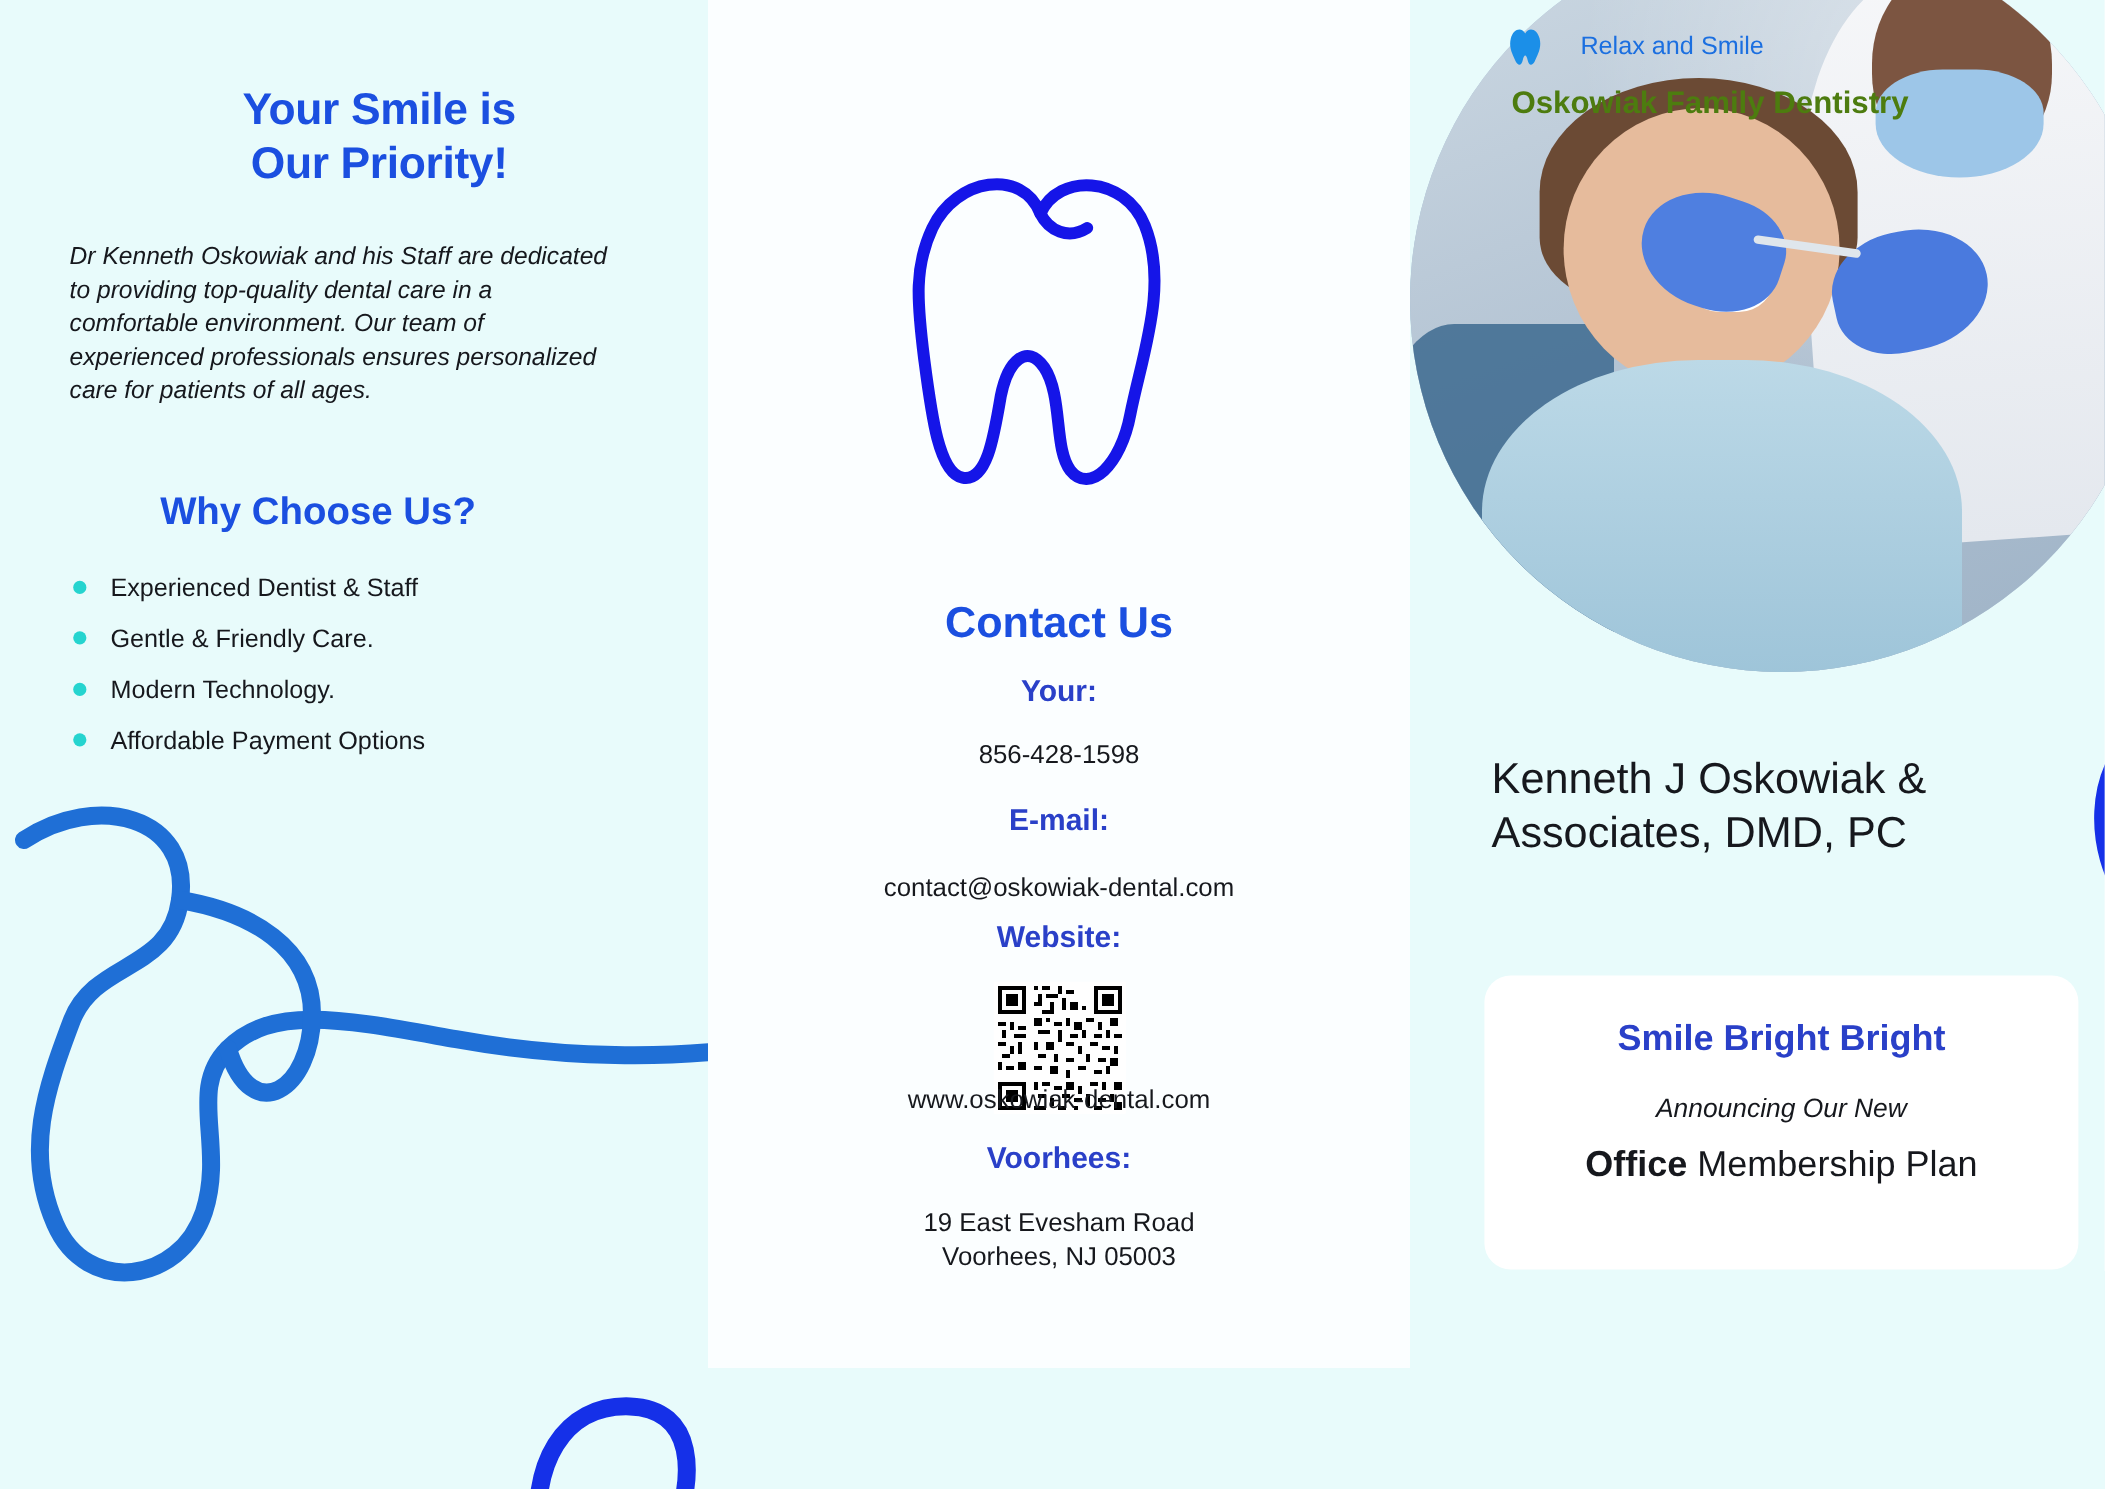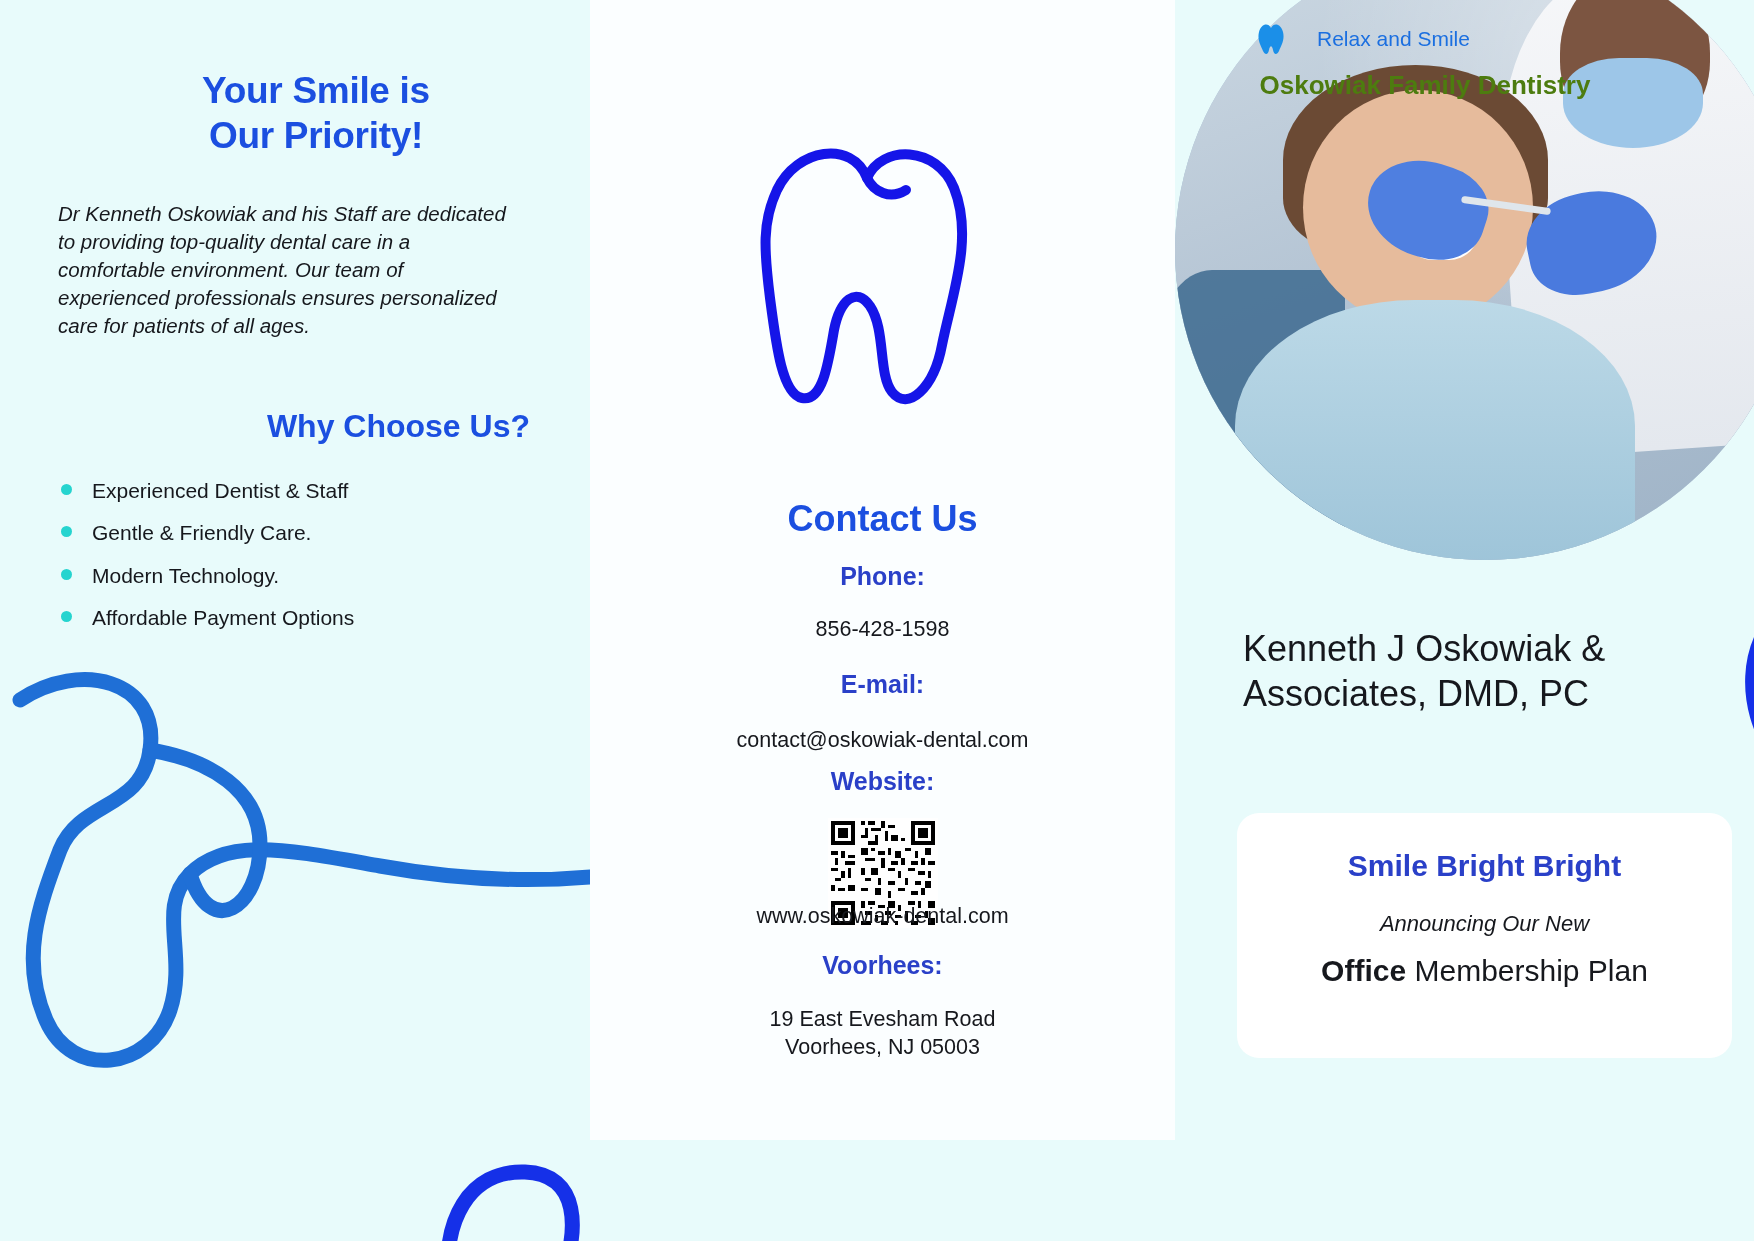--- a/index.html
+++ b/index.html
@@ -46,21 +46,21 @@
     text-align: left;
     font-style: italic;
     font-size: 20.5px;
     line-height: 1.36;
     color: #16181d;
   }
   .why-title {
     position: absolute;
     left: 0; top: 408px;
     width: 530px;
-    text-align: right;
+    text-align: center;
     color: #1b4fe0;
     font-weight: bold;
     font-size: 32px;
   }
   .bullets {
     position: absolute;
     left: 54px; top: 478px;
     width: 470px;
     margin: 0;
     padding: 0;
@@ -377,21 +377,21 @@
       <path d="M75 60 C95 18, 150 10, 165 48 C180 14, 235 16, 252 58
                C272 108, 250 165, 240 215 C232 258, 206 282, 190 262
                C176 244, 184 200, 168 176 C154 156, 138 170, 132 200
                C126 236, 120 272, 100 268 C80 264, 74 214, 68 168
                C62 120, 60 92, 75 60 Z" fill="none" stroke="#1515e8" stroke-width="10" stroke-linejoin="round"></path>
       <path d="M165 48 C172 62, 188 70, 204 60" fill="none" stroke="#1515e8" stroke-width="10" stroke-linecap="round"></path>
     </svg>
 
     <div class="contact-title">Contact Us</div>
 
-    <div class="c-label" id="lbl-phone">Phone:</div>
+    <div class="c-label" id="lbl-phone">Your:</div>
     <div class="c-value" id="val-phone">856-428-1598</div>
 
     <div class="c-label" id="lbl-email">E-mail:</div>
     <div class="c-value" id="val-email">contact@oskowiak-dental.com</div>
 
     <div class="c-label" id="lbl-website">Website:</div>
 
     <svg class="qr" viewBox="0 0 33 33" shape-rendering="crispEdges">
       <rect width="33" height="33" fill="#ffffff"></rect>
       <g fill="#000000">

